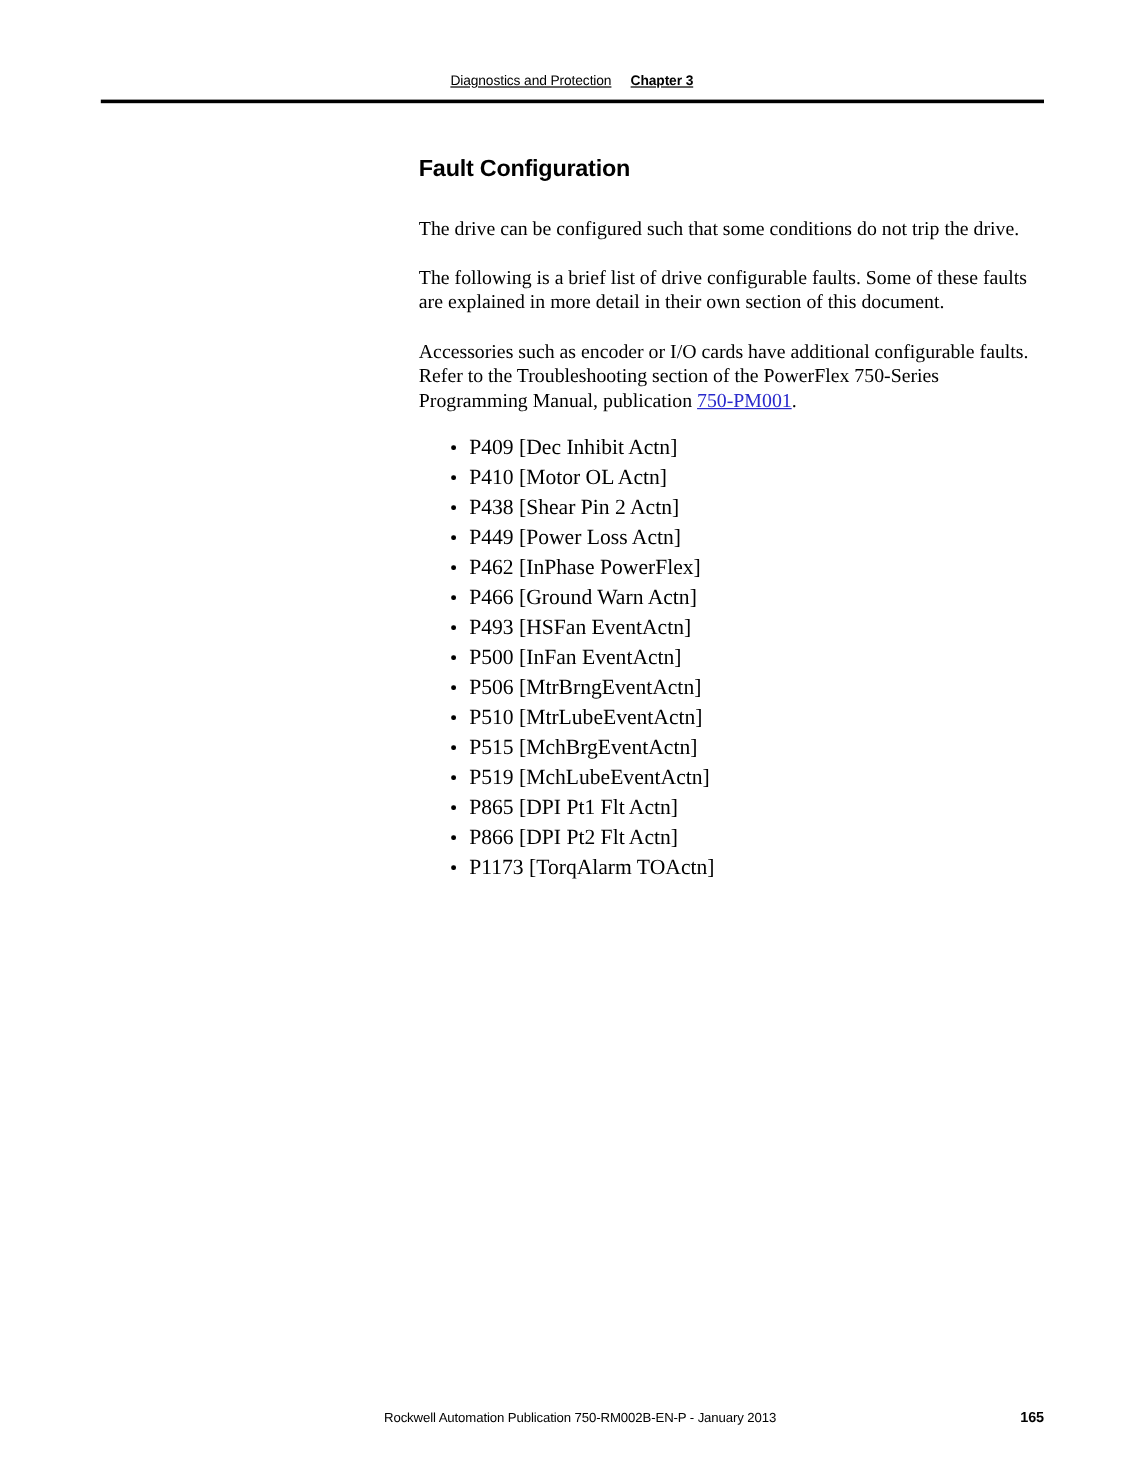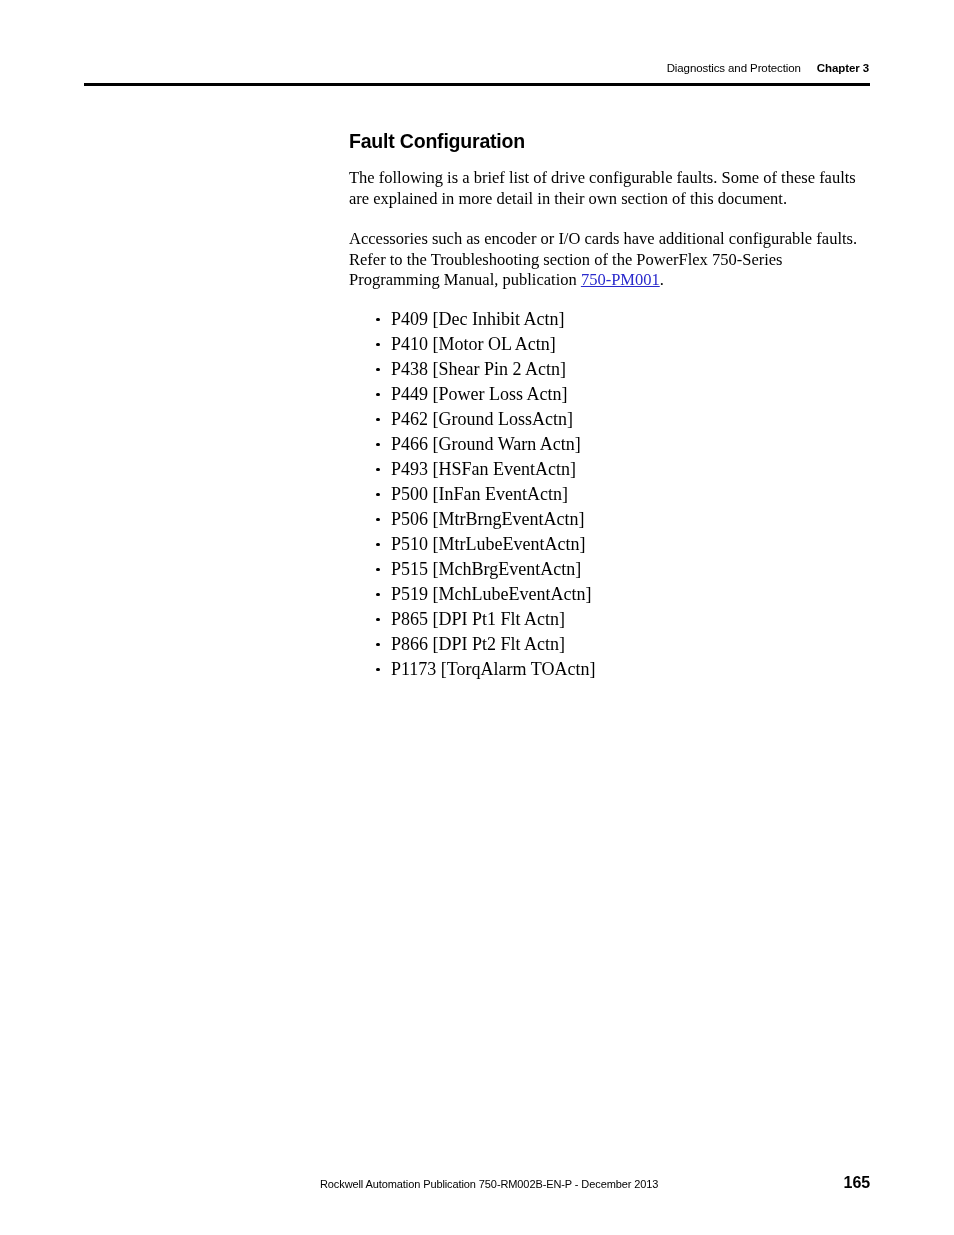--- a/index.html
+++ b/index.html
@@ -18,27 +18,28 @@
 
   
   .page-header {
     position: absolute;
     left: 84px;
     top: 62px;
     width: 786px;
   }
   .header-line {
     display: flex;
-    justify-content: flex-end;
+    justify-content: center;
     align-items: baseline;
     font-family: "Liberation Sans", sans-serif;
     font-size: 11.5px;
     letter-spacing: -0.1px;
     color: #000000;
     padding-right: 1px;
+    text-decoration: underline;
   }
   .header-chapter-label {
     font-weight: normal;
   }
   .header-chapter-number {
     font-weight: bold;
     margin-left: 16px;
   }
   .header-rule {
     margin-top: 9px;
@@ -54,21 +55,21 @@
     top: 131px;
     width: 512px;
   }
 
   .section-title {
     font-family: "Liberation Sans", sans-serif;
     font-weight: bold;
     font-size: 19.5px;
     letter-spacing: -0.2px;
     color: #000000;
-    margin: 0 0 16px 0;
+    margin: 0 0 29px 0;
     line-height: 1.1;
   }
 
   p.body-text {
     font-family: "Liberation Serif", serif;
     font-size: 16.5px;
     line-height: 20.5px;
     margin: 0 0 20px 0;
     color: #000000;
   }
@@ -119,59 +120,60 @@
     font-family: "Liberation Sans", sans-serif;
     font-size: 11px;
     letter-spacing: -0.1px;
     color: #000000;
   }
   .footer-publication {
     font-weight: normal;
   }
   .footer-page-number {
     font-weight: bold;
-    font-size: 16px;
+    font-size: 12px;
   }
 </style>
 </head>
 <body>
 
 <div class="page-header">
   <div class="header-line">
     <span class="header-chapter-label">Diagnostics and Protection</span>
     <span class="header-chapter-number">Chapter 3</span>
   </div>
   <div class="header-rule"></div>
 </div>
 
 <div class="content">
 
   <h1 class="section-title">Fault Configuration</h1>
 
+  <p class="body-text">The drive can be configured such that some conditions do not trip the drive.</p>
 
   <p class="body-text">The following is a brief list of drive configurable faults. Some of these faults are explained in more detail in their own section of this document.</p>
 
   <p class="body-text"><span>Accessories such as encoder or I/O cards have additional configurable faults. Refer to the Troubleshooting section of the PowerFlex 750-Series Programming Manual, publication </span><a class="doc-link" href="#">750-PM001</a><span>.</span></p>
 
   <ul class="fault-list">
     <li>P409 [Dec Inhibit Actn]</li>
     <li>P410 [Motor OL Actn]</li>
     <li>P438 [Shear Pin 2 Actn]</li>
     <li>P449 [Power Loss Actn]</li>
-    <li>P462 [Ground LossActn]</li>
+    <li>P462 [InPhase PowerFlex]</li>
     <li>P466 [Ground Warn Actn]</li>
     <li>P493 [HSFan EventActn]</li>
     <li>P500 [InFan EventActn]</li>
     <li>P506 [MtrBrngEventActn]</li>
     <li>P510 [MtrLubeEventActn]</li>
     <li>P515 [MchBrgEventActn]</li>
     <li>P519 [MchLubeEventActn]</li>
     <li>P865 [DPI Pt1 Flt Actn]</li>
     <li>P866 [DPI Pt2 Flt Actn]</li>
     <li>P1173 [TorqAlarm TOActn]</li>
   </ul>
 
 </div>
 
 <div class="page-footer">
-  <span class="footer-publication">Rockwell Automation Publication 750-RM002B-EN-P - December 2013</span>
+  <span class="footer-publication">Rockwell Automation Publication 750-RM002B-EN-P - January 2013</span>
   <span class="footer-page-number">165</span>
 </div>
 
 </body></html>

